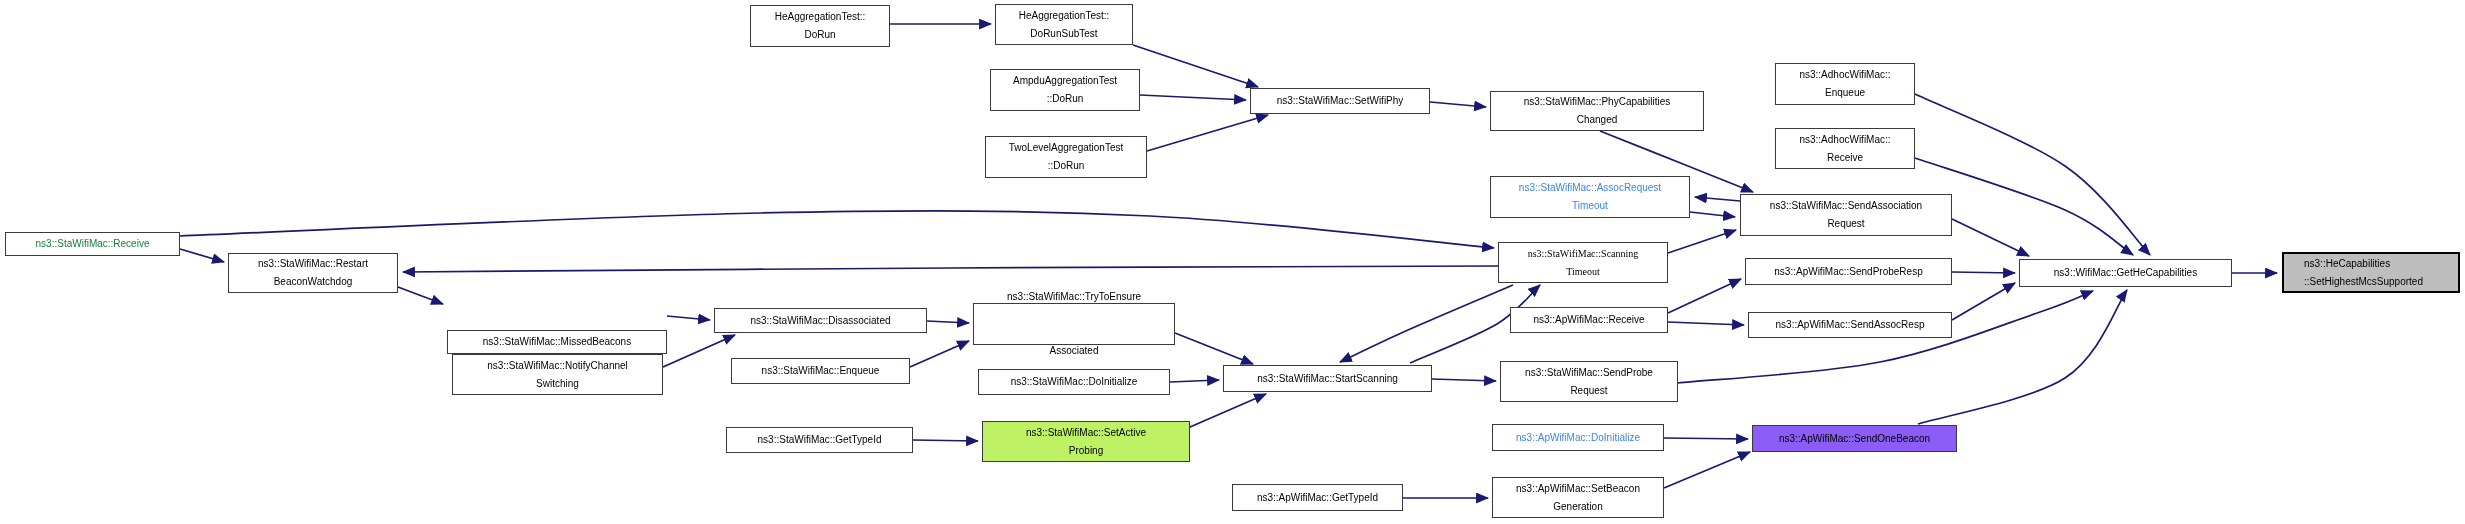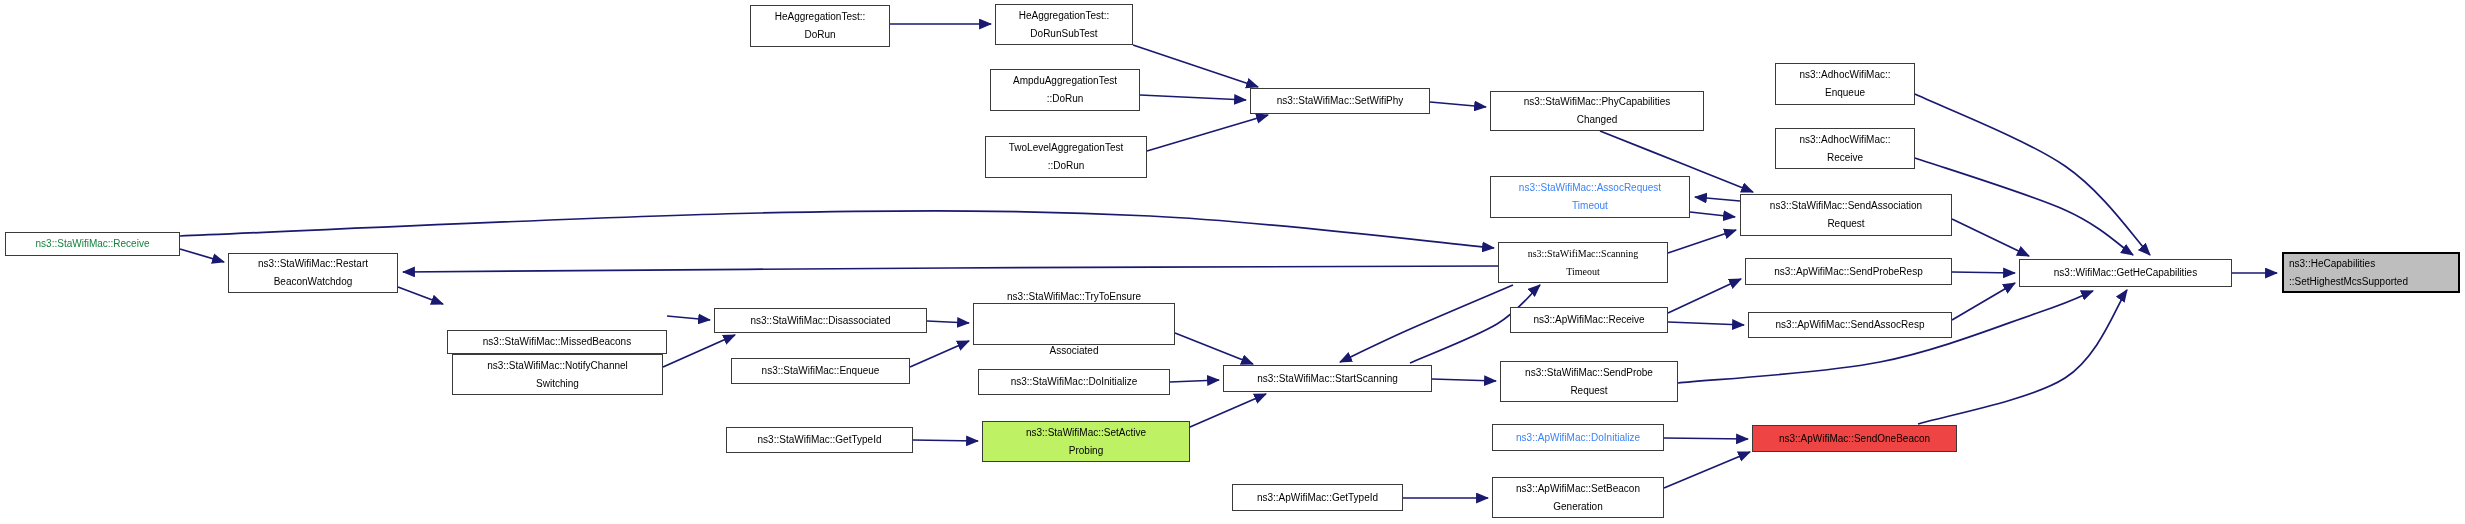--- a/index.html
+++ b/index.html
@@ -2,21 +2,21 @@
 <html><head>
 <meta charset="utf-8">
 <style>
   html,body{margin:0;padding:0;background:#ffffff;}
   #canvas{position:relative;width:2465px;height:524px;background:#ffffff;overflow:hidden;
           font-family:"Liberation Sans",sans-serif;}
   #edge-layer{position:absolute;left:0;top:0;width:2465px;height:524px;}
   .node{position:absolute;box-sizing:border-box;display:flex;flex-direction:column;
         justify-content:center;align-items:center;text-align:center;
         font-size:10px;line-height:18px;white-space:nowrap;cursor:pointer;}
-  .node.highlight{align-items:flex-start;text-align:left;padding-left:5px;}
+  .node.highlight{align-items:flex-start;text-align:left;padding-left:20px;}
   .nl{pointer-events:none;}
 </style>
 </head>
 <body>
 
 <div id="canvas">
   <svg id="edge-layer" viewBox="0 0 2465 524" xmlns="http://www.w3.org/2000/svg">
     <defs>
       <marker id="arrowhead" markerUnits="userSpaceOnUse" viewBox="0 0 12 10" refX="11" refY="5" markerWidth="13" markerHeight="11" orient="auto">
         <path id="arrowhead-path" d="M0,0 L12,5 L0,10 Z" fill="#191970"></path>
@@ -150,21 +150,21 @@
       <div class="node" style="left: 726px; top: 427px; width: 187px; height: 26px; background: rgb(255, 255, 255); border: 1.5px solid rgb(58, 58, 58); color: rgb(0, 0, 0);">
         <div class="nl">ns3::StaWifiMac::GetTypeId</div>
       </div>
       <div class="node" style="left: 982px; top: 421px; width: 208px; height: 41px; background: #bef264; border: 1.5px solid rgb(58, 58, 58); color: rgb(0, 0, 0);">
         <div class="nl">ns3::StaWifiMac::SetActive</div>
         <div class="nl">Probing</div>
       </div>
       <div class="node" style="left: 1492px; top: 424px; width: 172px; height: 27px; background: rgb(255, 255, 255); border: 1.5px solid rgb(58, 58, 58); color: #3b82f6;">
         <div class="nl">ns3::ApWifiMac::DoInitialize</div>
       </div>
-      <div class="node" style="left: 1752px; top: 425px; width: 205px; height: 27px; background: #ef4444; border: 1.5px solid rgb(58, 58, 58); color: rgb(0, 0, 0);">
+      <div class="node" style="left: 1752px; top: 425px; width: 205px; height: 27px; background: #8b5cf6; border: 1.5px solid rgb(58, 58, 58); color: rgb(0, 0, 0);">
         <div class="nl">ns3::ApWifiMac::SendOneBeacon</div>
       </div>
       <div class="node" style="left: 1232px; top: 484px; width: 171px; height: 27px; background: rgb(255, 255, 255); border: 1.5px solid rgb(58, 58, 58); color: rgb(0, 0, 0);">
         <div class="nl">ns3::ApWifiMac::GetTypeId</div>
       </div>
       <div class="node" style="left: 1492px; top: 477px; width: 172px; height: 41px; background: rgb(255, 255, 255); border: 1.5px solid rgb(58, 58, 58); color: rgb(0, 0, 0);">
         <div class="nl">ns3::ApWifiMac::SetBeacon</div>
         <div class="nl">Generation</div>
       </div>
       <div class="node" style="left: 2019px; top: 259px; width: 213px; height: 28px; background: rgb(255, 255, 255); border: 1.5px solid rgb(58, 58, 58); color: rgb(0, 0, 0);">

